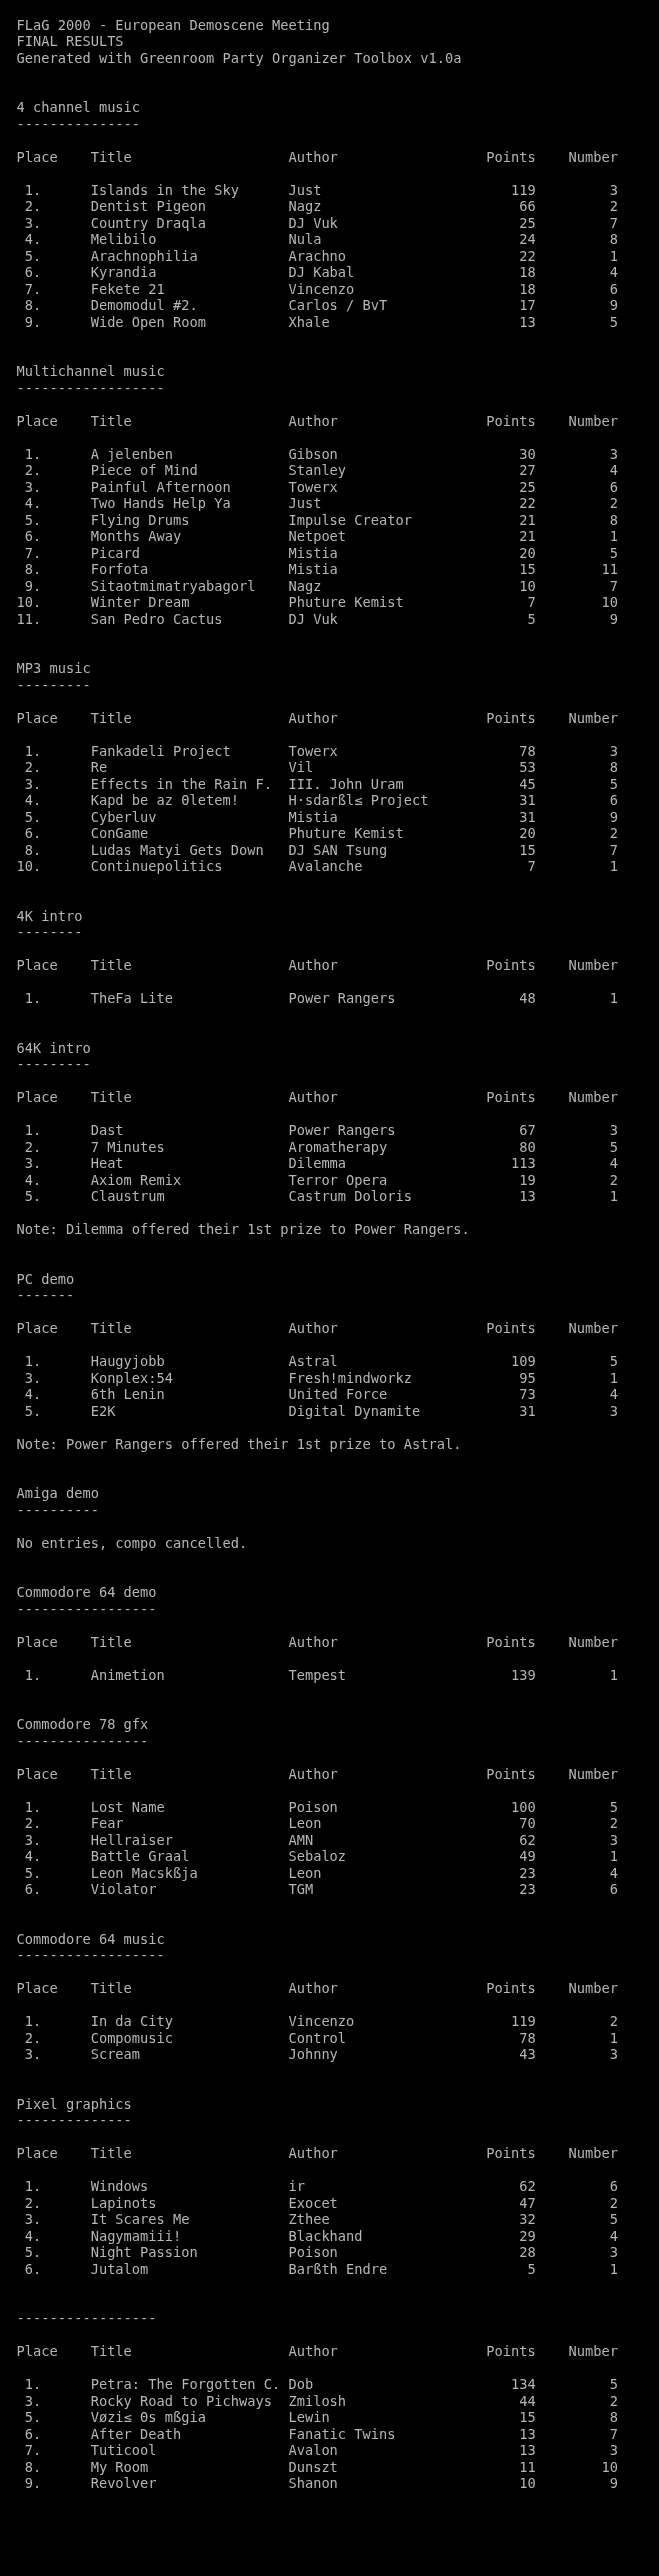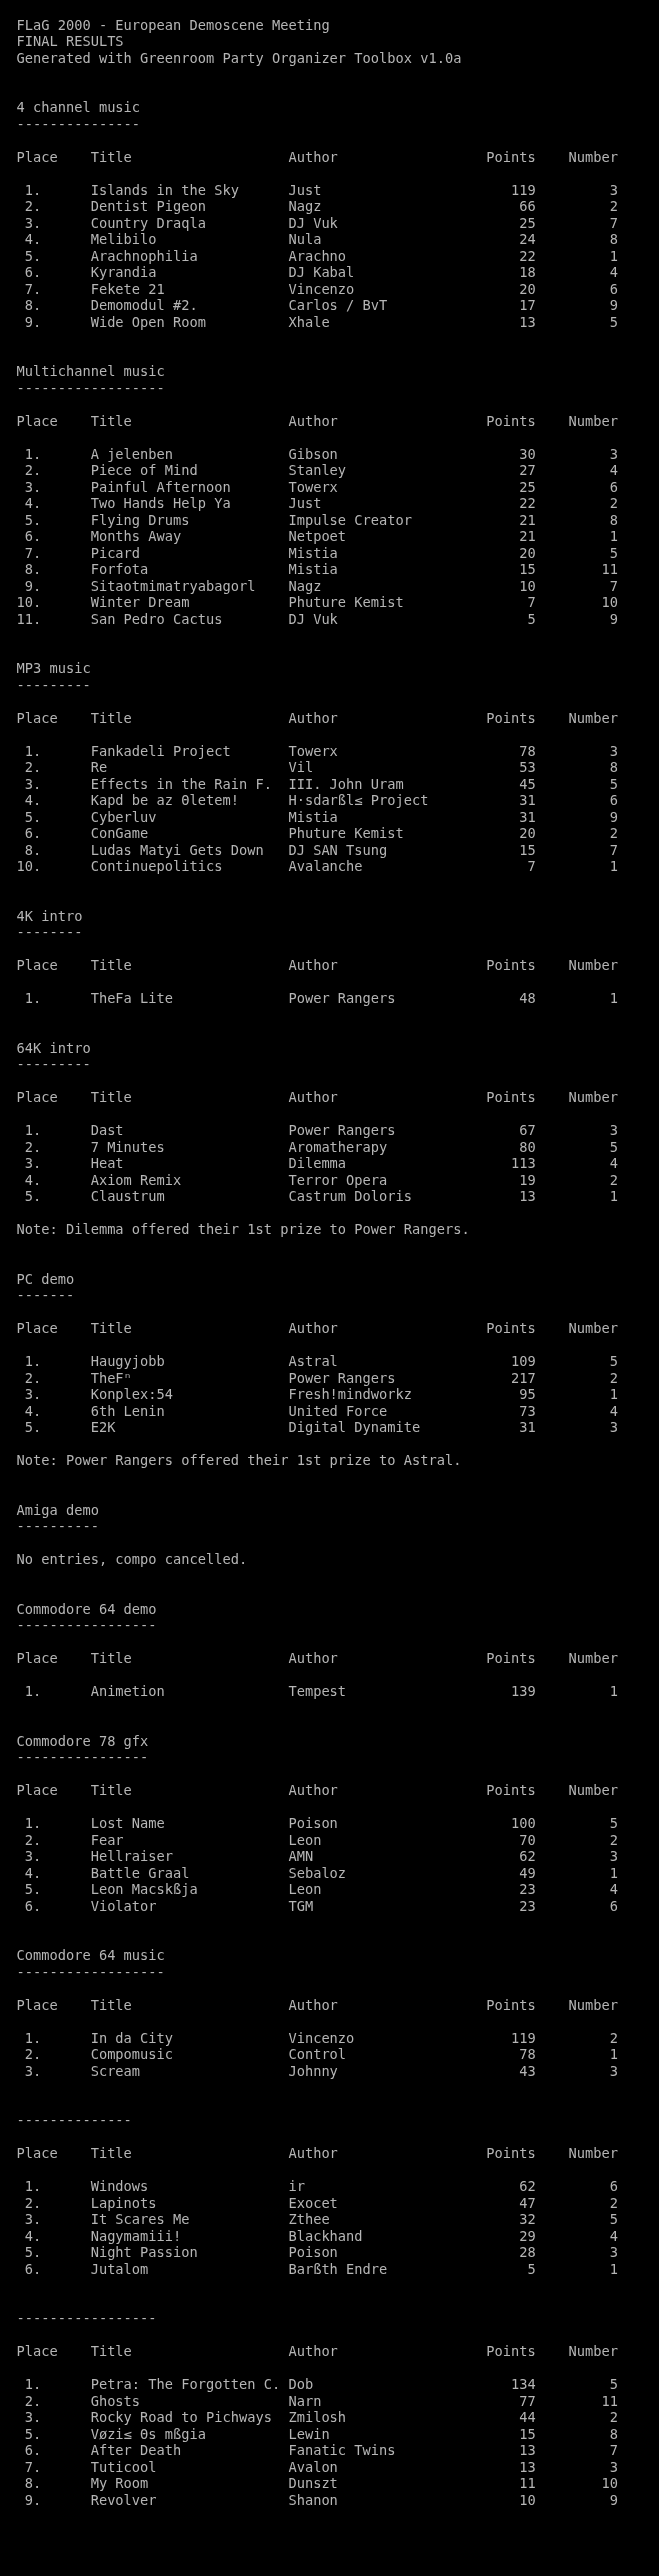--- a/index.html
+++ b/index.html
@@ -39,21 +39,21 @@
       <div class="line">  ---------------</div>
       <div class="line"></div>
       <div class="line">  Place    Title                   Author                  Points    Number</div>
       <div class="line"></div>
       <div class="line">   1.      Islands in the Sky      Just                       119         3</div>
       <div class="line">   2.      Dentist Pigeon          Nagz                        66         2</div>
       <div class="line">   3.      Country Draqla          DJ Vuk                      25         7</div>
       <div class="line">   4.      Melibilo                Nula                        24         8</div>
       <div class="line">   5.      Arachnophilia           Arachno                     22         1</div>
       <div class="line">   6.      Kyrandia                DJ Kabal                    18         4</div>
-      <div class="line">   7.      Fekete 21               Vincenzo                    20         6</div>
+      <div class="line">   7.      Fekete 21               Vincenzo                    18         6</div>
       <div class="line">   8.      Demomodul #2.           Carlos / BvT                17         9</div>
       <div class="line">   9.      Wide Open Room          Xhale                       13         5</div>
       <div class="line"></div>
       <div class="line"></div>
       <div class="line">  Multichannel music</div>
       <div class="line">  ------------------</div>
       <div class="line"></div>
       <div class="line">  Place    Title                   Author                  Points    Number</div>
       <div class="line"></div>
       <div class="line">   1.      A jelenben              Gibson                      30         3</div>
@@ -105,21 +105,20 @@
       <div class="line"></div>
       <div class="line">  Note: Dilemma offered their 1st prize to Power Rangers.</div>
       <div class="line"></div>
       <div class="line"></div>
       <div class="line">  PC demo</div>
       <div class="line">  -------</div>
       <div class="line"></div>
       <div class="line">  Place    Title                   Author                  Points    Number</div>
       <div class="line"></div>
       <div class="line">   1.      Haugyjobb               Astral                     109         5</div>
-      <div class="line">   2.      TheFⁿ                   Power Rangers              217         2</div>
       <div class="line">   3.      Konplex:54              Fresh!mindworkz             95         1</div>
       <div class="line">   4.      6th Lenin               United Force                73         4</div>
       <div class="line">   5.      E2K                     Digital Dynamite            31         3</div>
       <div class="line"></div>
       <div class="line">  Note: Power Rangers offered their 1st prize to Astral.</div>
       <div class="line"></div>
       <div class="line"></div>
       <div class="line">  Amiga demo</div>
       <div class="line">  ----------</div>
       <div class="line"></div>
@@ -150,38 +149,38 @@
       <div class="line">  Commodore 64 music</div>
       <div class="line">  ------------------</div>
       <div class="line"></div>
       <div class="line">  Place    Title                   Author                  Points    Number</div>
       <div class="line"></div>
       <div class="line">   1.      In da City              Vincenzo                   119         2</div>
       <div class="line">   2.      Compomusic              Control                     78         1</div>
       <div class="line">   3.      Scream                  Johnny                      43         3</div>
       <div class="line"></div>
       <div class="line"></div>
+      <div class="line">  Pixel graphics</div>
       <div class="line">  --------------</div>
       <div class="line"></div>
       <div class="line">  Place    Title                   Author                  Points    Number</div>
       <div class="line"></div>
       <div class="line">   1.      Windows                 ir                          62         6</div>
       <div class="line">   2.      Lapinots                Exocet                      47         2</div>
       <div class="line">   3.      It Scares Me            Zthee                       32         5</div>
       <div class="line">   4.      Nagymamiii!             Blackhand                   29         4</div>
       <div class="line">   5.      Night Passion           Poison                      28         3</div>
       <div class="line">   6.      Jutalom                 Barßth Endre                 5         1</div>
       <div class="line"></div>
       <div class="line"></div>
       <div class="line">  -----------------</div>
       <div class="line"></div>
       <div class="line">  Place    Title                   Author                  Points    Number</div>
       <div class="line"></div>
       <div class="line">   1.      Petra: The Forgotten C. Dob                        134         5</div>
-      <div class="line">   2.      Ghosts                  Narn                        77        11</div>
       <div class="line">   3.      Rocky Road to Pichways  Zmilosh                     44         2</div>
       <div class="line">   5.      Vøzi≤ Θs mßgia          Lewin                       15         8</div>
       <div class="line">   6.      After Death             Fanatic Twins               13         7</div>
       <div class="line">   7.      Tuticool                Avalon                      13         3</div>
       <div class="line">   8.      My Room                 Dunszt                      11        10</div>
       <div class="line">   9.      Revolver                Shanon                      10         9</div>
     </div>
 </div>
 
 

